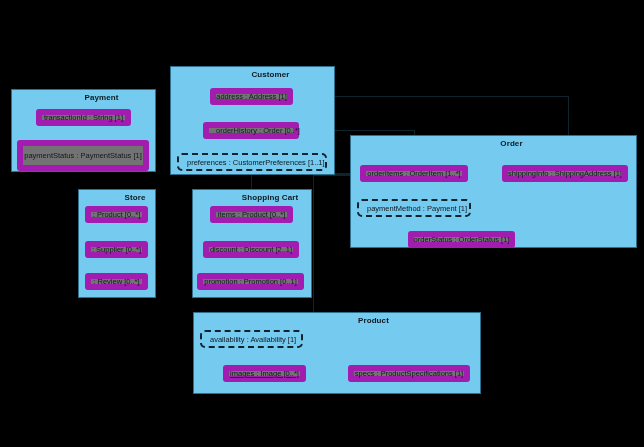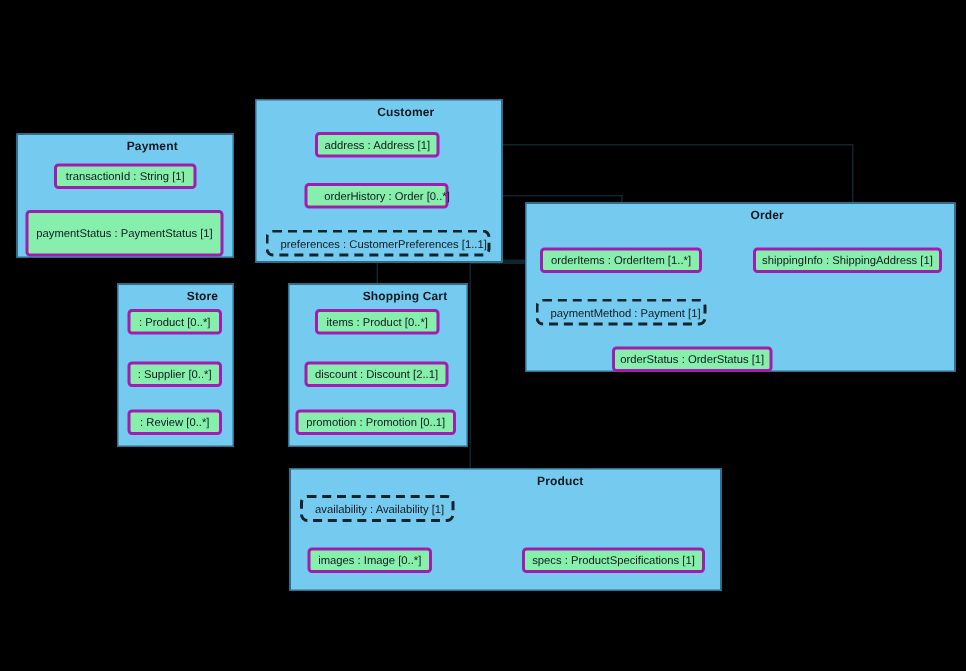--- a/index.html
+++ b/index.html
@@ -33,22 +33,22 @@
     letter-spacing: 0.1px;
     padding-left: 36px;
   }
   .class-title.left-title {
     text-align: left;
     left: 8px;
     right: auto;
   }
   .attr {
     position: absolute;
-    background: #86efac;
-    border: 2px solid #a21caf;
+    background: #737373;
+    border: 6px solid #a21caf;
     border-radius: 3px;
     box-sizing: border-box;
     font-size: 7.5px;
     color: #101820;
     display: flex;
     align-items: center;
     justify-content: center;
     text-align: center;
     padding: 0 4px;
     white-space: nowrap;
@@ -109,15 +109,15 @@
     <div class="attr" style="left: 502px; top: 165px; width: 126px; height: 17px;">shippingInfo : ShippingAddress [1]</div>
     <div class="attr dashed" style="left: 357px; top: 199px; width: 114px; height: 18px;">paymentMethod : Payment [1]</div>
     <div class="attr" style="left: 360px; top: 231px; width: 107px; height: 17px; margin-left: 48px;">orderStatus : OrderStatus [1]</div>
     <div class="attr" style="left: 85px; top: 206px; width: 63px; height: 17px;">: Product [0..*]</div>
     <div class="attr" style="left: 85px; top: 241px; width: 63px; height: 17px;">: Supplier [0..*]</div>
     <div class="attr" style="left: 85px; top: 273px; width: 63px; height: 17px;">: Review [0..*]</div>
     <div class="attr" style="left: 210px; top: 206px; width: 83px; height: 17px;">items : Product [0..*]</div>
     <div class="attr" style="left: 203px; top: 241px; width: 96px; height: 17px;">discount : Discount [2..1]</div>
     <div class="attr" style="left: 197px; top: 273px; width: 107px; height: 17px;">promotion : Promotion [0..1]</div>
     <div class="attr dashed" style="left: 200px; top: 330px; width: 103px; height: 18px;">availability : Availability [1]</div>
-    <div class="attr" style="left: 205px; top: 365px; width: 83px; height: 17px;">images : Image [0..*]</div>
+    <div class="attr" style="left: 223px; top: 365px; width: 83px; height: 17px; text-decoration: underline;">images : Image [0..*]</div>
     <div class="attr" style="left: 348px; top: 365px; width: 122px; height: 17px;">specs : ProductSpecifications [1]</div>
   </div>
 
 </body></html>

